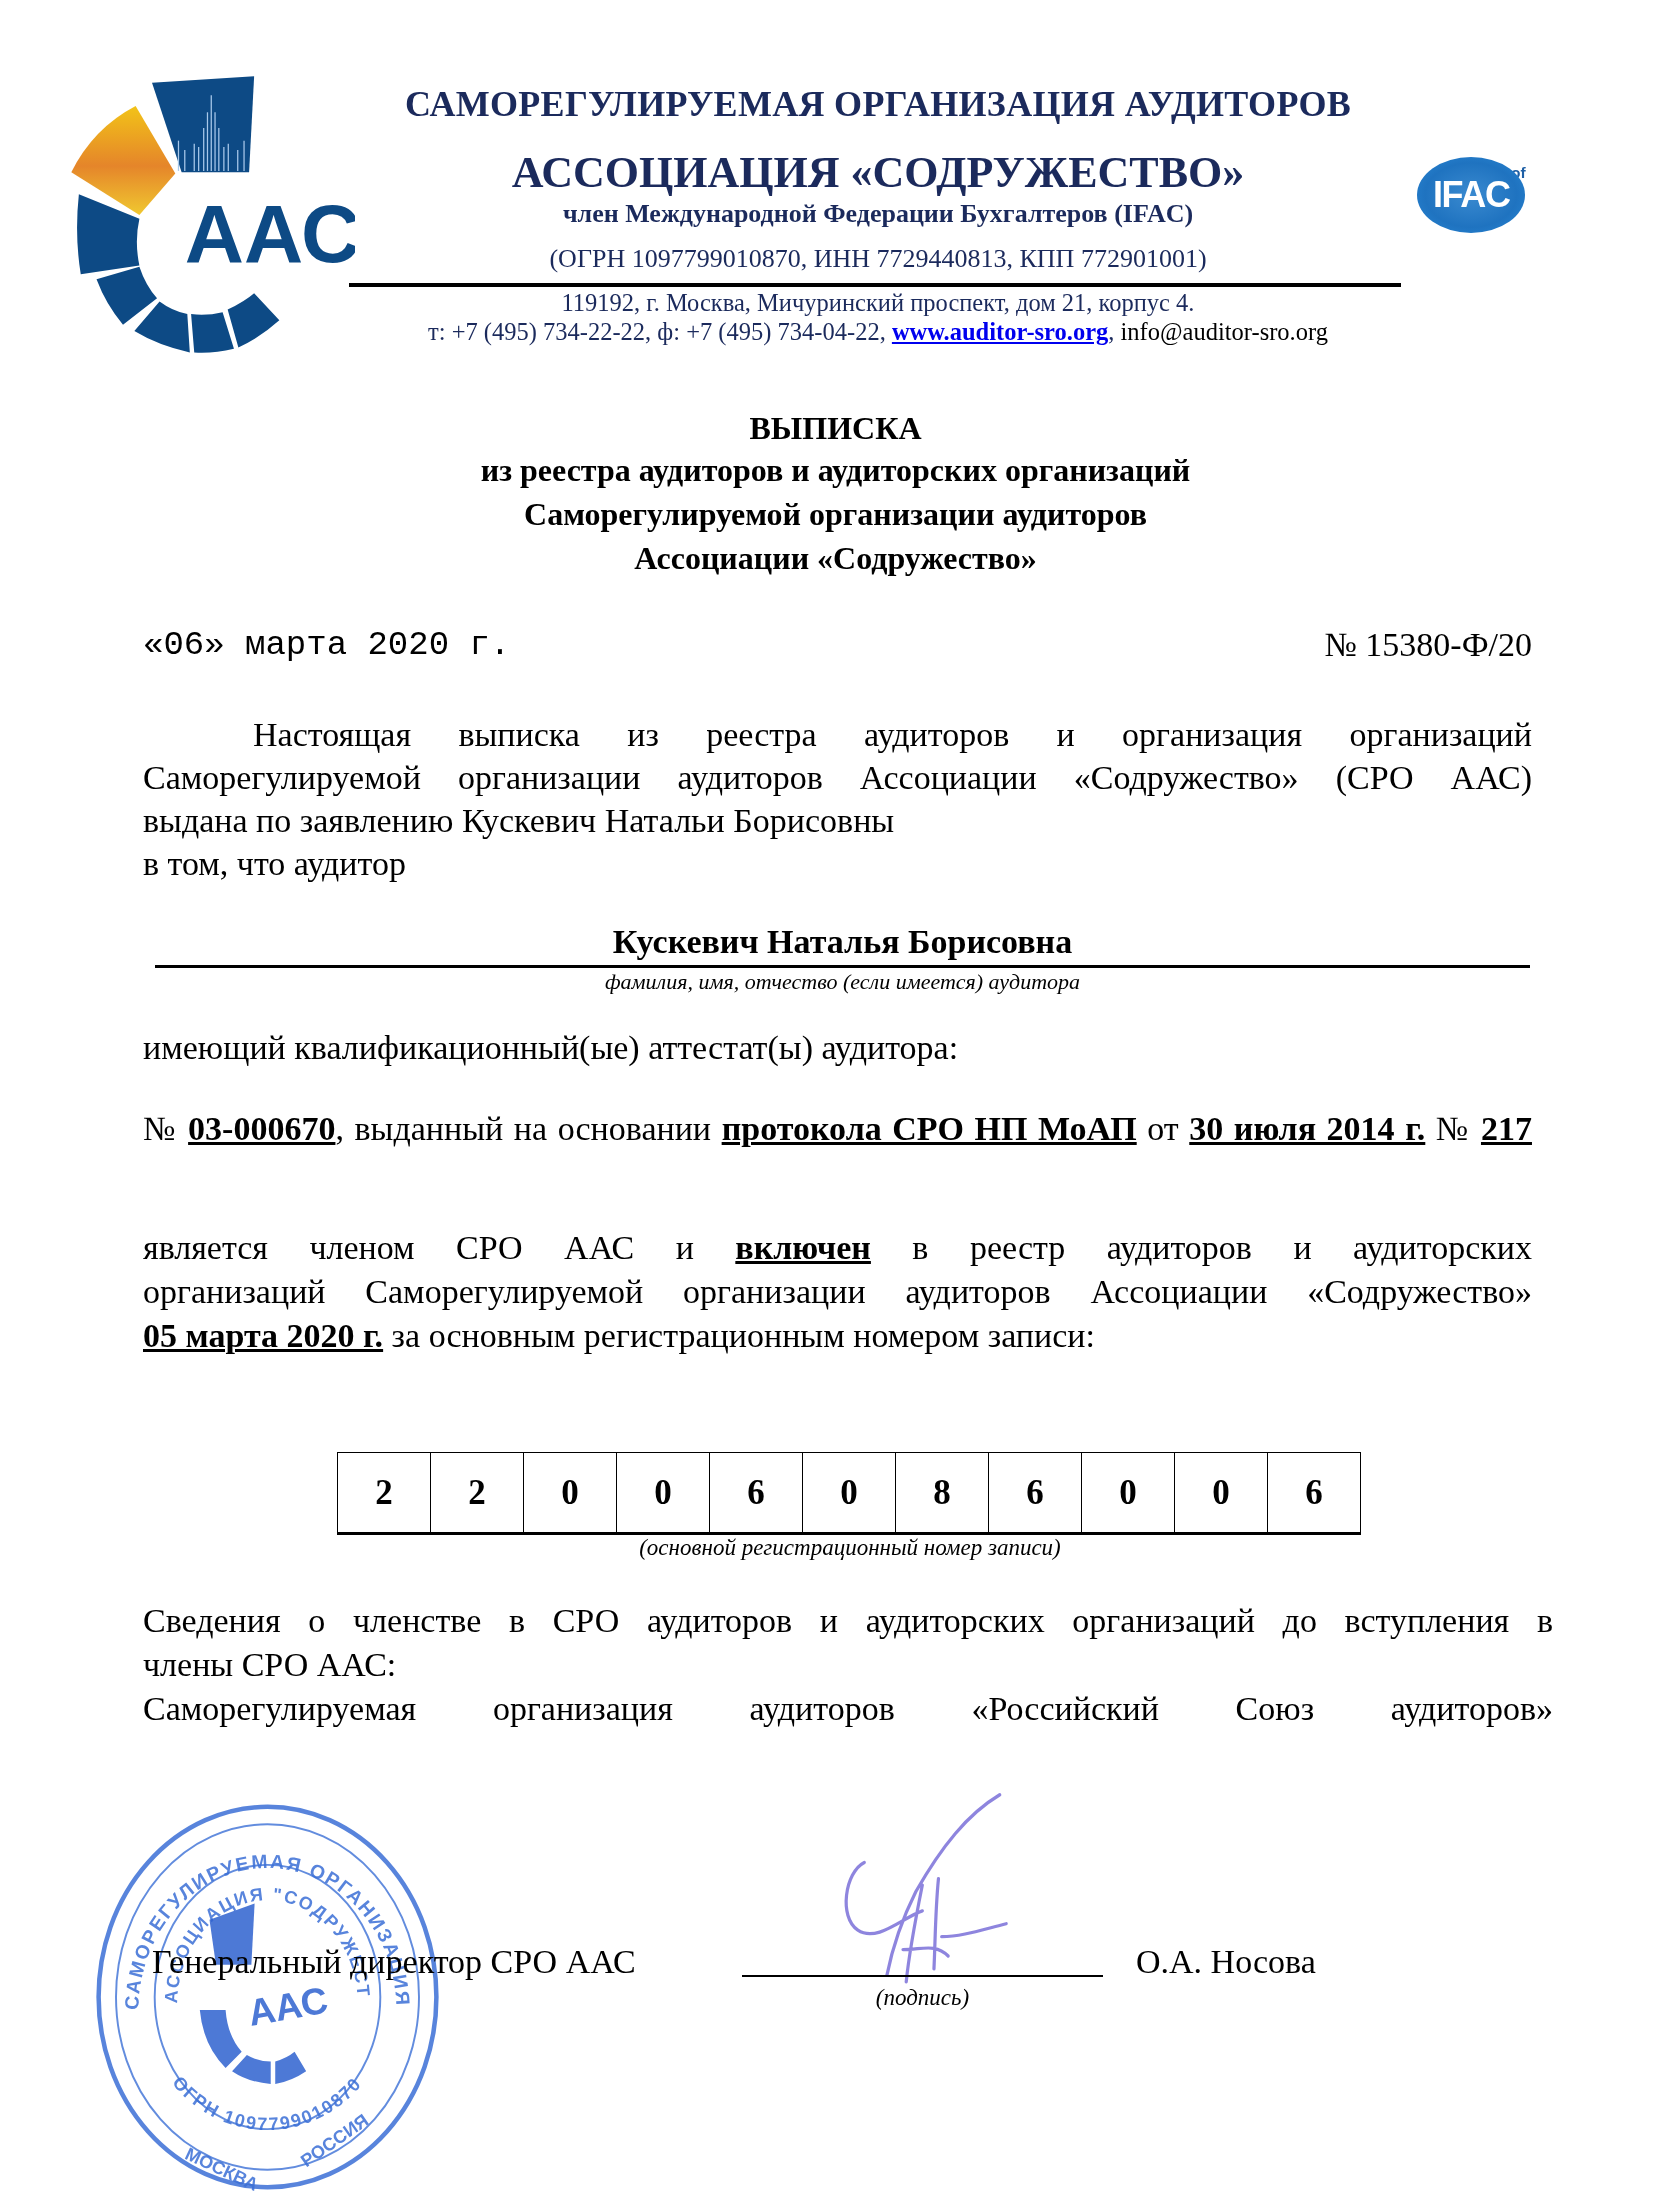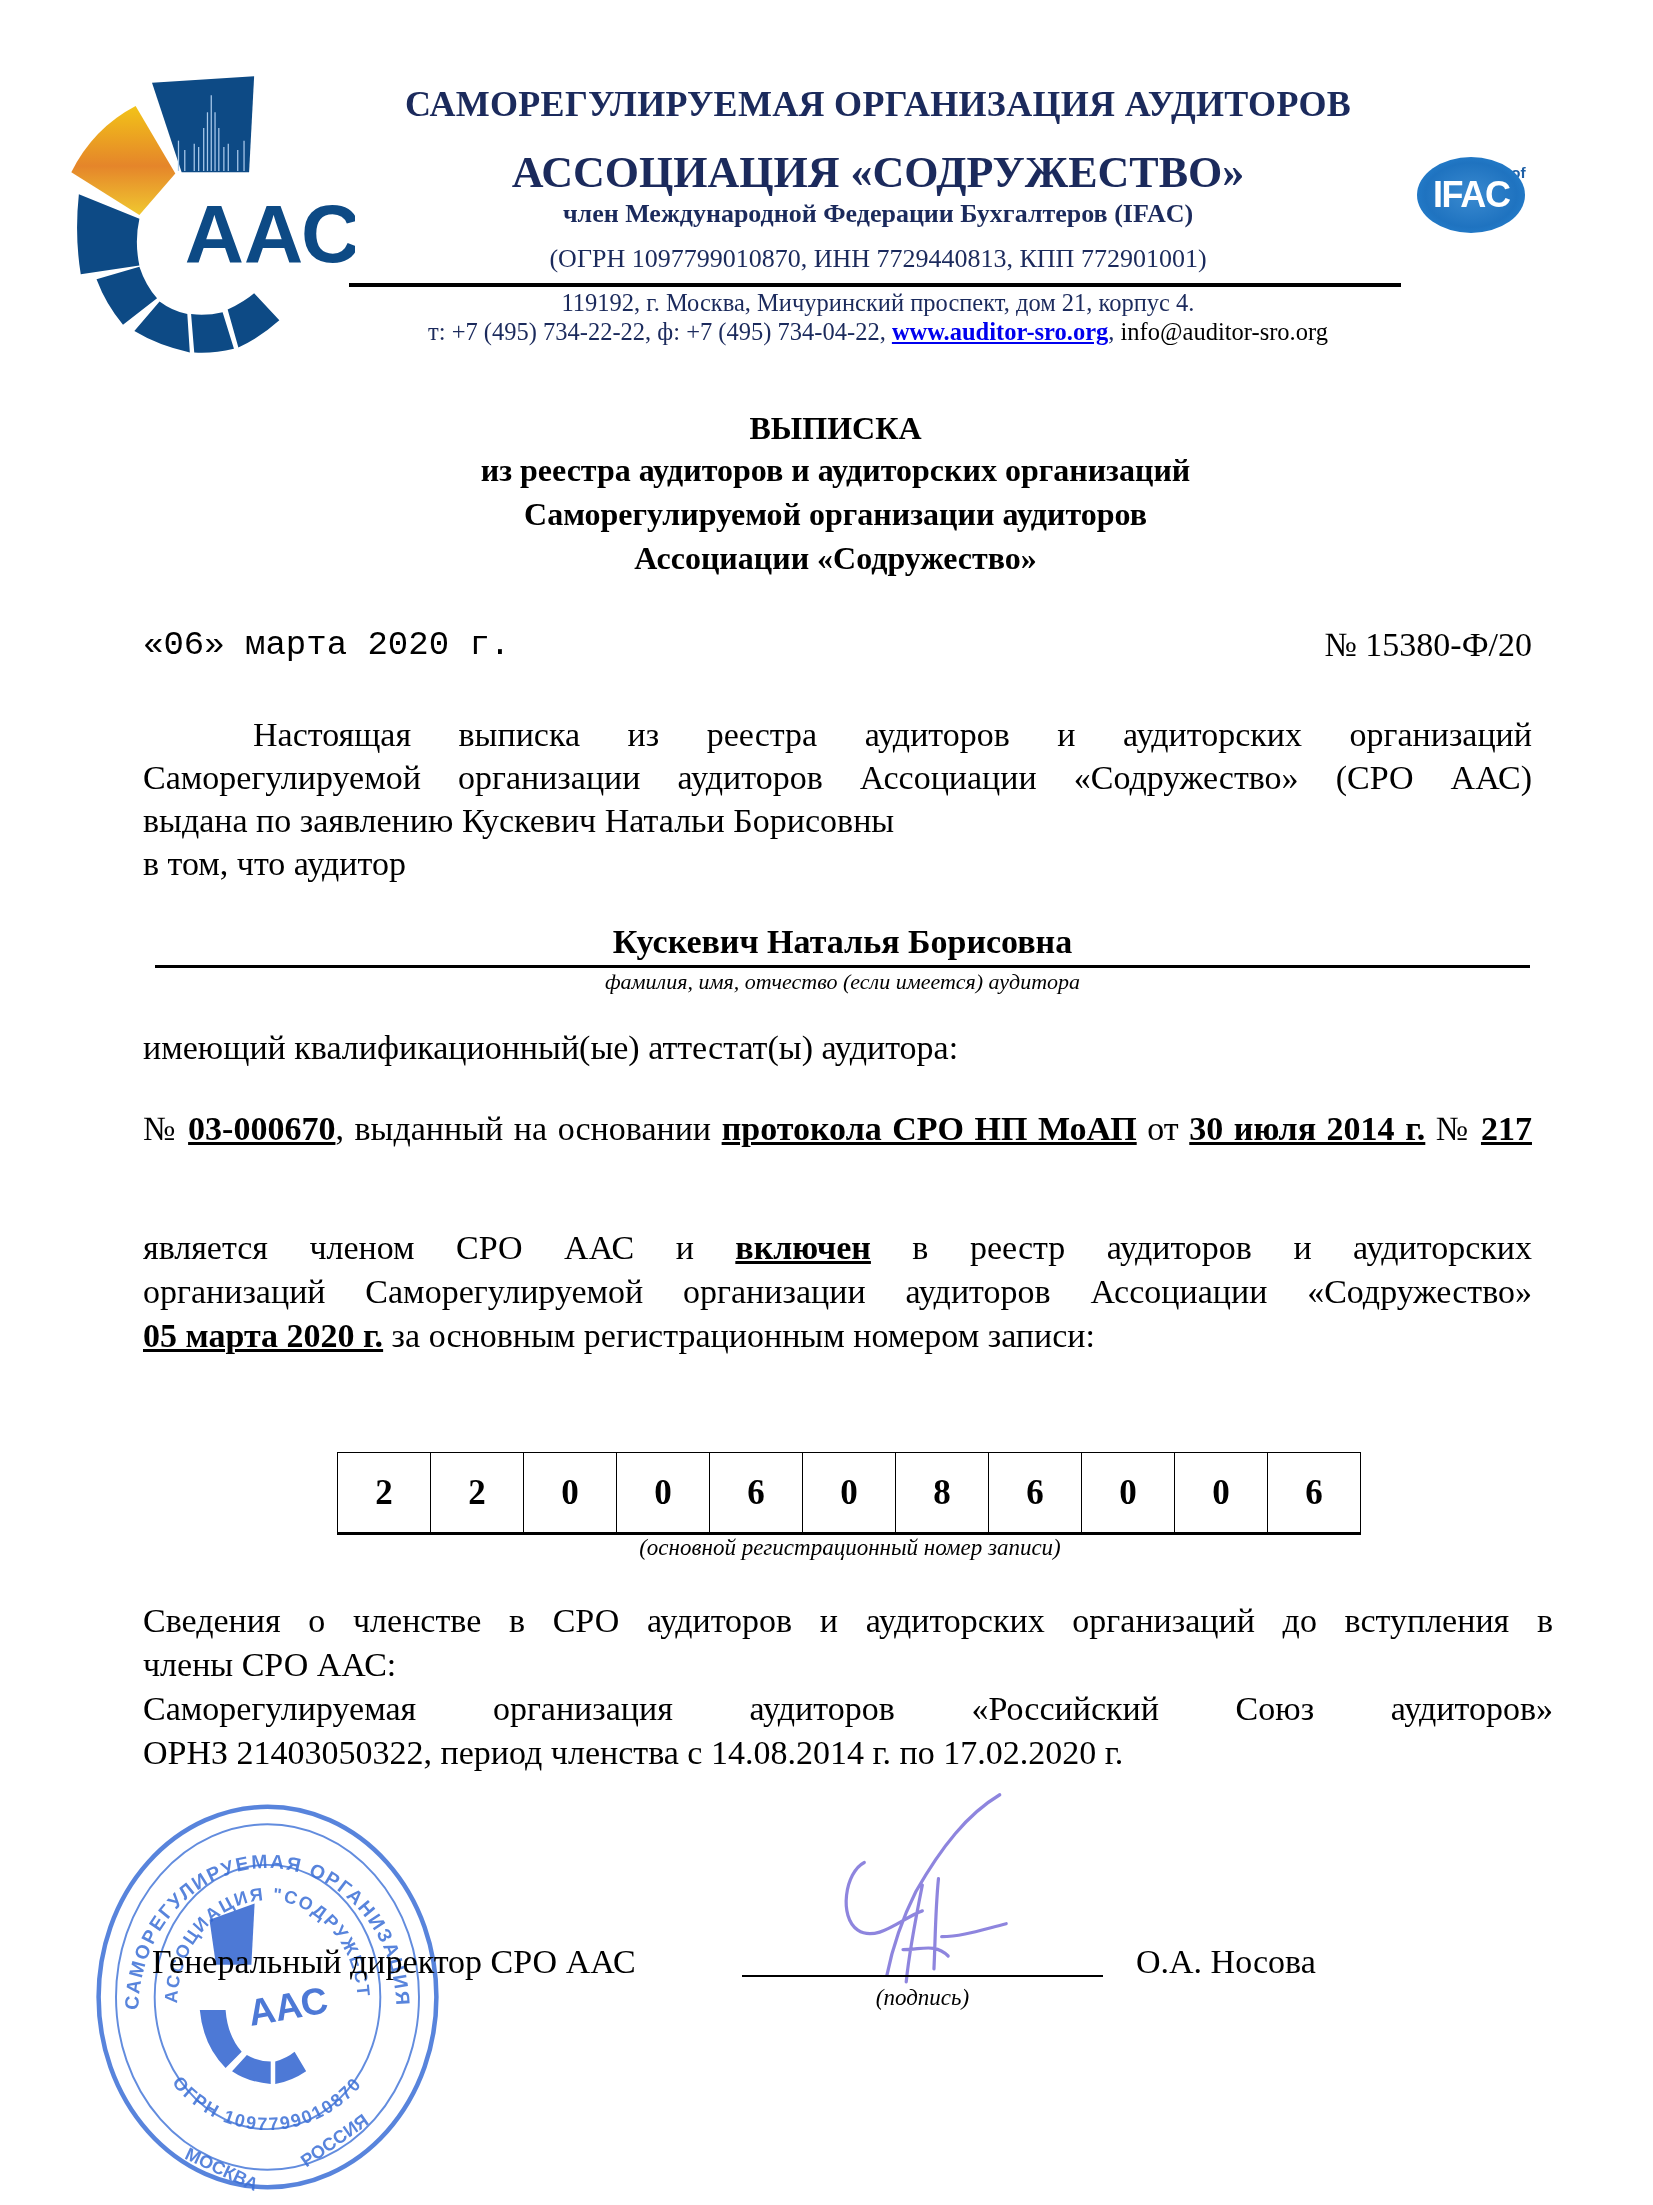--- a/index.html
+++ b/index.html
@@ -129,21 +129,21 @@
 
 <div class="abs center title t1">ВЫПИСКА</div>
 <div class="abs center title t2">из реестра аудиторов и аудиторских организаций</div>
 <div class="abs center title t3">Саморегулируемой организации аудиторов</div>
 <div class="abs center title t4">Ассоциации «Содружество»</div>
 
 <div class="abs body date">«06» марта 2020 г.</div>
 <div class="abs body number">№ 15380-Ф/20</div>
 
 <div class="abs para">
-  <span class="line justify-line"><span class="indent"></span><span>Настоящая выписка из реестра аудиторов и аудиторских организаций</span></span>
+  <span class="line justify-line"><span class="indent"></span><span>Настоящая выписка из реестра аудиторов и организация организаций</span></span>
   <span class="line justify-line">Саморегулируемой организации аудиторов Ассоциации «Содружество» (СРО ААС)</span>
   <span class="line">выдана  по  заявлению Кускевич Натальи Борисовны</span>
   <span class="line">в том, что аудитор</span>
 </div>
 
 <div class="abs center name">Кускевич Наталья Борисовна</div>
 <div class="abs name-rule"></div>
 <div class="abs center name-caption">фамилия, имя, отчество (если имеется) аудитора</div>
 
 <div class="abs having">имеющий квалификационный(ые) аттестат(ы) аудитора:</div>
@@ -173,21 +173,20 @@
     <td>6</td>
   </tr>
 </tbody>
   </table>
 <div class="abs center reg-caption">(основной регистрационный номер записи)</div>
 
 <div class="abs prev">
   <span class="line justify-line">Сведения о членстве в СРО аудиторов и аудиторских организаций до вступления в</span>
   <span class="line">члены СРО ААС:</span>
   <span class="line justify-line">Саморегулируемая организация аудиторов «Российский Союз аудиторов»</span>
-  <span class="line">ОРНЗ  21403050322, период членства с 14.08.2014 г. по 17.02.2020 г.</span>
 </div>
 
 <svg class="abs stamp" viewBox="0 0 560 620">
   <defs>
     <path id="outerArc" d="M 80,330 A 200,220 0 1,1 480,330"></path>
     <path id="innerArc" d="M 140,320 A 140,160 0 1,1 420,320"></path>
     <path id="bottomArc" d="M 95,380 A 200,220 0 0,0 465,380"></path>
   </defs>
   <ellipse cx="280" cy="310" rx="262" ry="295" fill="none" stroke="#3b6fd6" stroke-width="7" opacity="0.85"></ellipse>
   <ellipse cx="280" cy="310" rx="235" ry="268" fill="none" stroke="#3b6fd6" stroke-width="3" opacity="0.8"></ellipse>

